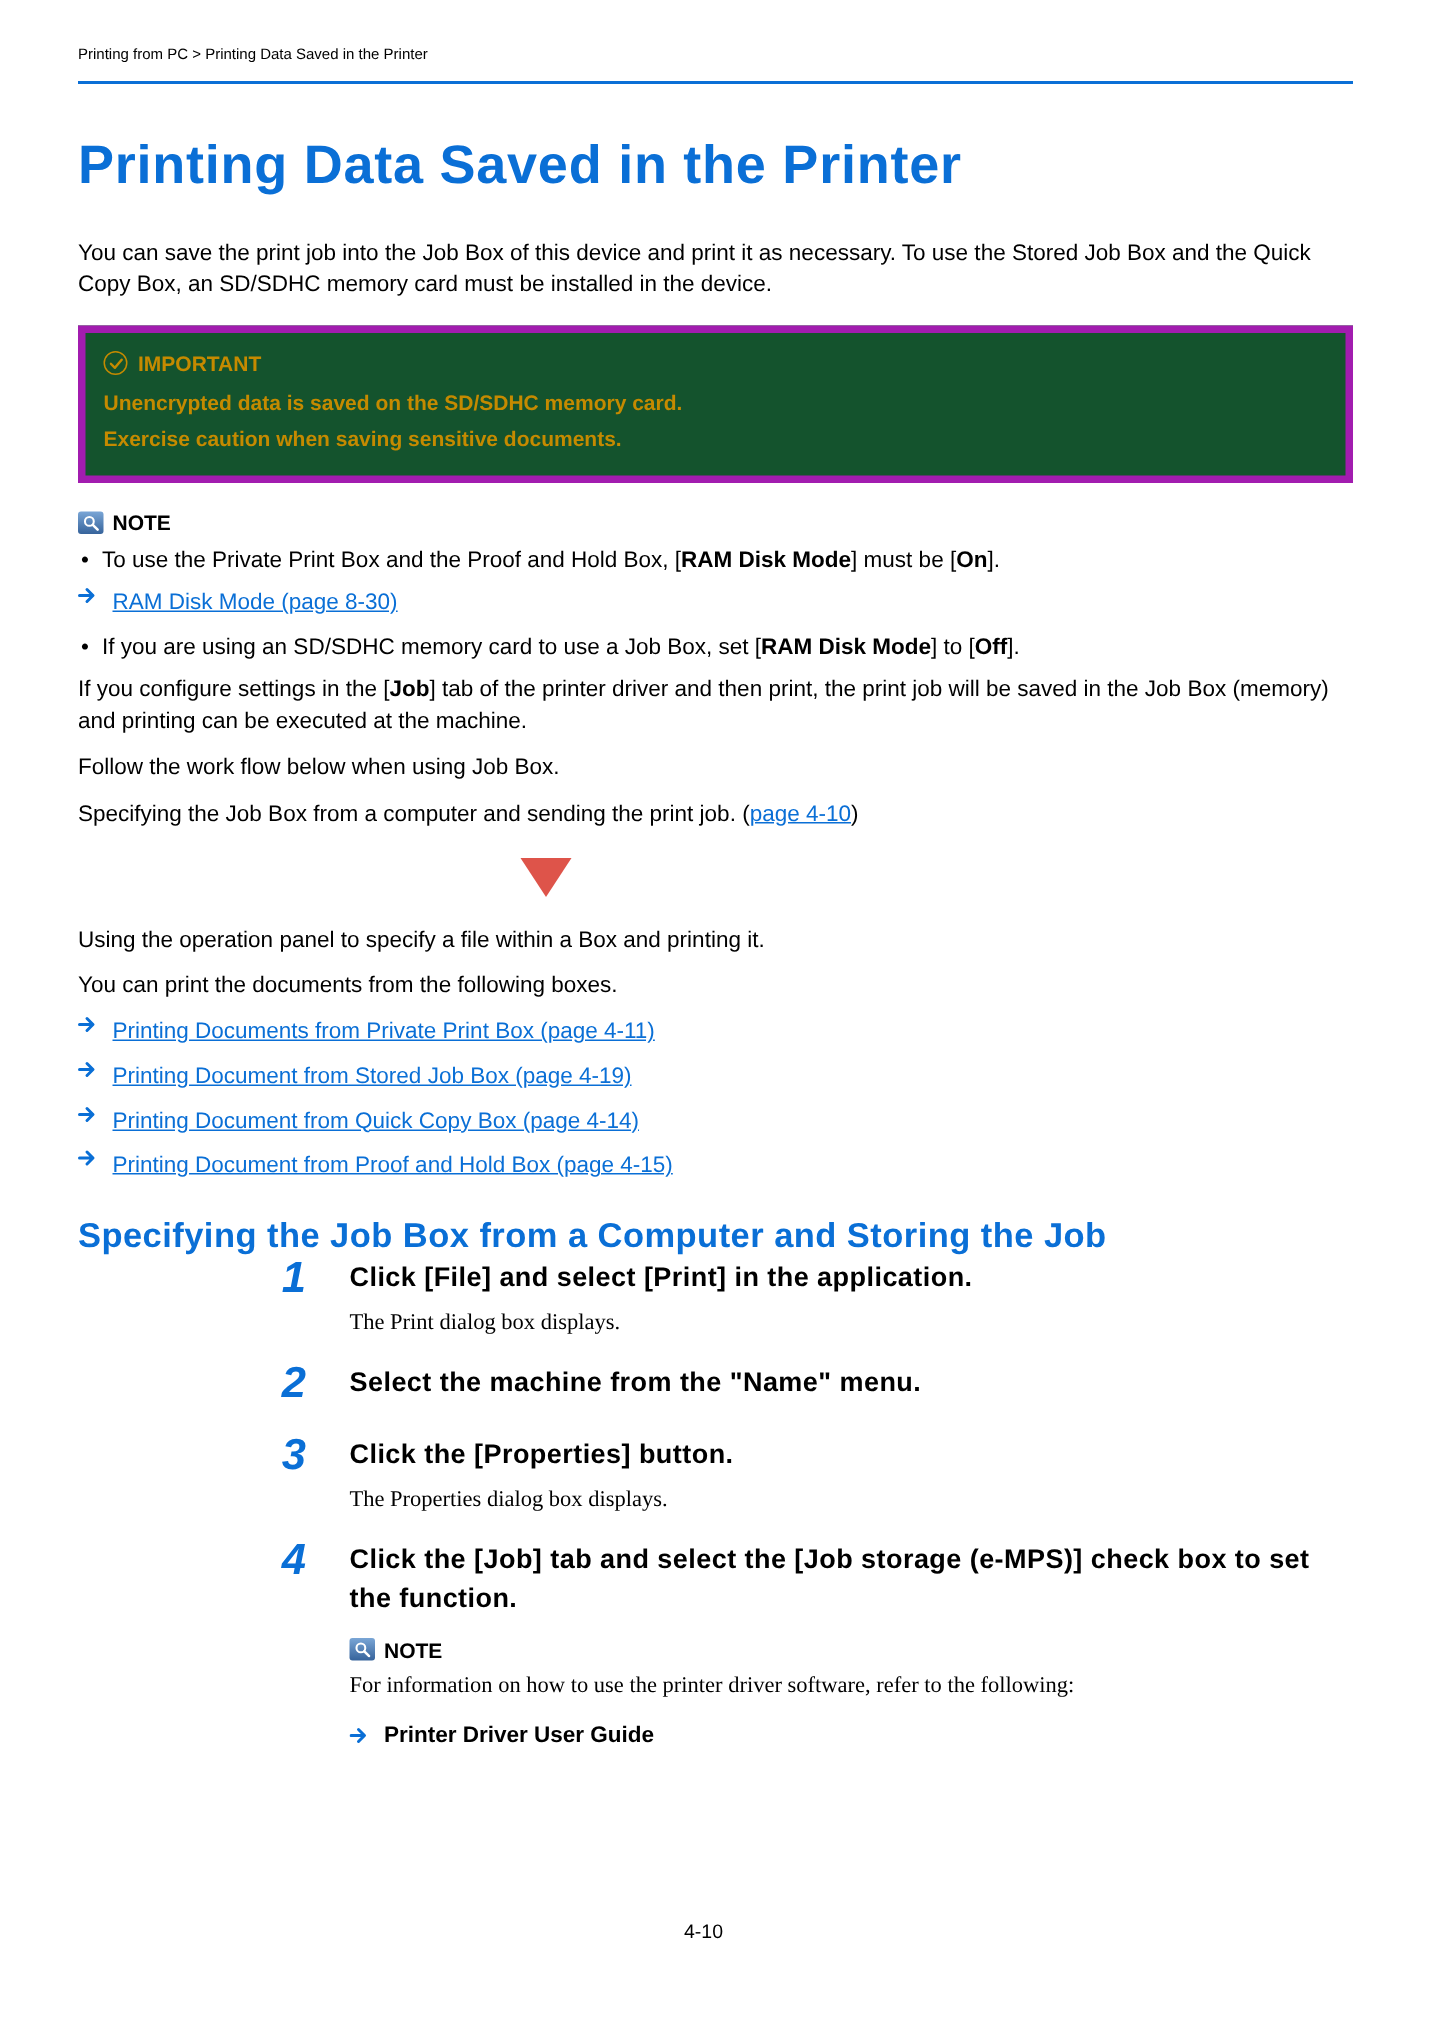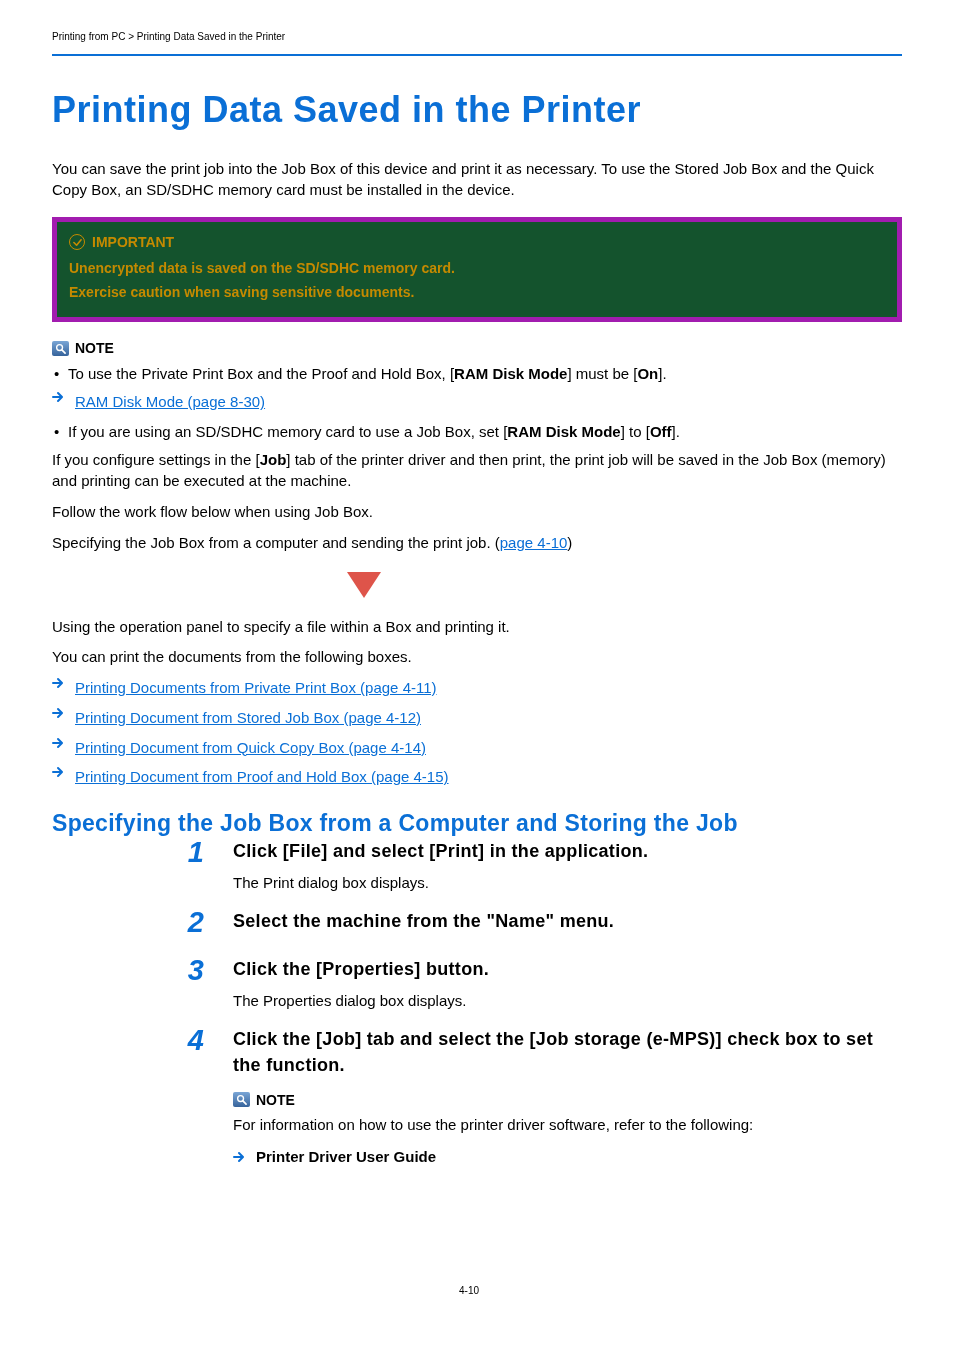--- a/index.html
+++ b/index.html
@@ -155,20 +155,21 @@
     margin-left: 11px;
   }
   .step-title {
     font-weight: 900;
     font-size: 18px;
     margin-bottom: 8px;
     letter-spacing: 0.3px;
   }
   .step-text {
     font-size: 15px;
+    font-family: Liberation Serif, serif;
   }
   .step-note-head {
     display: flex;
     align-items: center;
     gap: 6px;
     font-weight: bold;
     font-size: 14px;
     margin-top: 12px;
     margin-bottom: 4px;
   }
@@ -180,21 +181,21 @@
     font-size: 15px;
   }
   .ref-bold {
     font-weight: bold;
   }
   .page-num {
     position: absolute;
     left: 0; right: 16px;
     bottom: 52px;
     text-align: center;
-    font-size: 10px;
+    font-size: 13px;
   }
 </style>
 </head>
 <body>
 
 <div class="page">
 
   <div class="breadcrumb">Printing from PC &gt; Printing Data Saved in the Printer</div>
 
   <div class="h1">Printing Data Saved in the Printer</div>
@@ -266,21 +267,21 @@
         </svg>
       </span>
     <span class="link">Printing Documents from Private Print Box (page 4-11)</span>
   </div>
   <div class="link-row">
     <span class="arrow-icon">
         <svg viewBox="0 0 14 12">
           <path d="M1 6 H9 M6 2 L10 6 L6 10" fill="none" stroke="#0a6fd6" stroke-width="2" stroke-linecap="round" stroke-linejoin="round"></path>
         </svg>
       </span>
-    <span class="link">Printing Document from Stored Job Box (page 4-12)</span>
+    <span class="link">Printing Document from Stored Job Box (page 4-19)</span>
   </div>
   <div class="link-row">
     <span class="arrow-icon">
         <svg viewBox="0 0 14 12">
           <path d="M1 6 H9 M6 2 L10 6 L6 10" fill="none" stroke="#0a6fd6" stroke-width="2" stroke-linecap="round" stroke-linejoin="round"></path>
         </svg>
       </span>
     <span class="link">Printing Document from Quick Copy Box (page 4-14)</span>
   </div>
   <div class="link-row">

